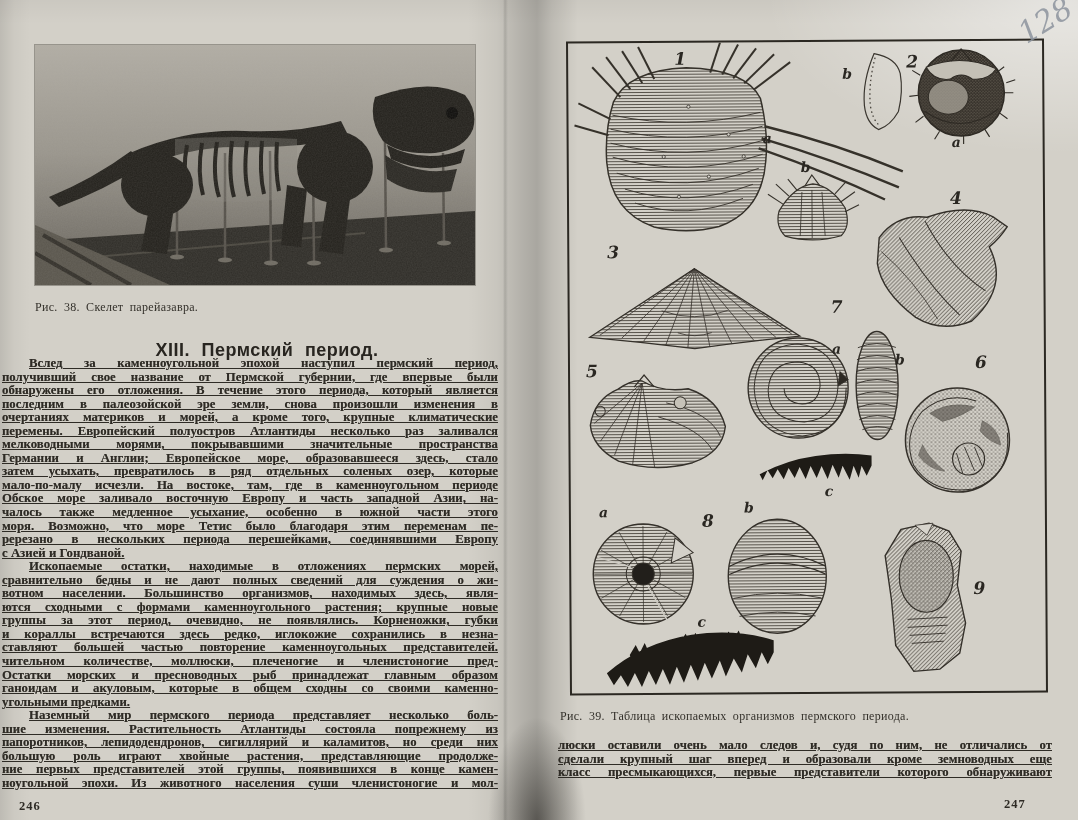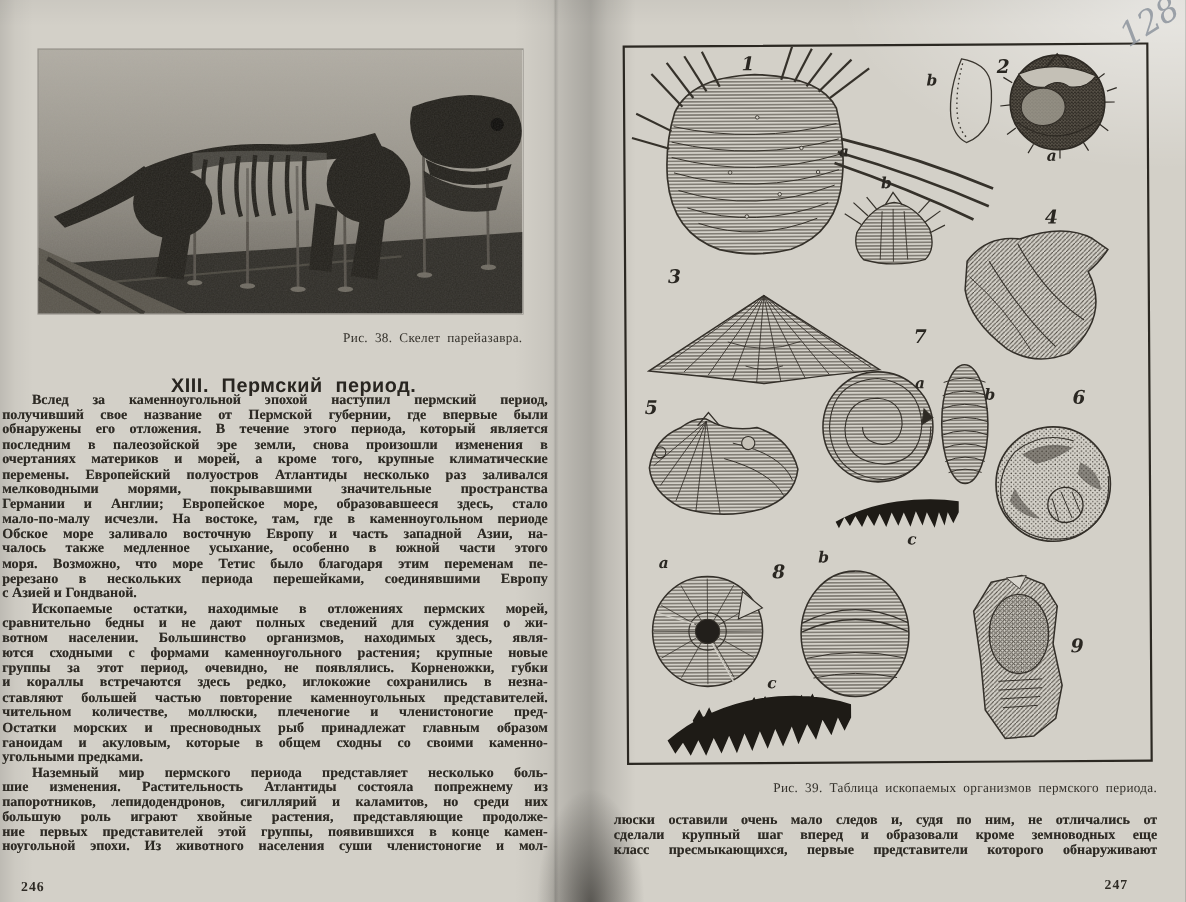--- a/index.html
+++ b/index.html
@@ -12,30 +12,30 @@
       linear-gradient(90deg, rgba(0,0,0,0) 468px, rgba(0,0,0,0.05) 497px, rgba(0,0,0,0.15) 522px, rgba(0,0,0,0.20) 537px, rgba(0,0,0,0.10) 552px, rgba(0,0,0,0) 578px),
       radial-gradient(ellipse 420px 220px at 1060px 0px, rgba(255,255,255,0.50), rgba(255,255,255,0) 70%),
       linear-gradient(90deg, rgba(0,0,0,0.10) 0px, rgba(0,0,0,0.03) 14px, rgba(0,0,0,0) 30px),
       linear-gradient(180deg, rgba(0,0,0,0.04) 0px, rgba(0,0,0,0) 24px),
       #d3d0c8;
   }
   .page{position:absolute;top:0;height:820px;}
   .page-left{left:0;width:540px;}
   .page-right{left:540px;width:538px;}
   .photo{position:absolute;left:35px;top:45px;width:440px;height:240px;box-shadow:0 0 0 1px rgba(40,36,30,0.35);}
-  .caption{position:absolute;text-align:right;font-size:12px;letter-spacing:.3px;word-spacing:3px;color:#33302a;}
+  .caption{position:absolute;text-align:left;font-size:12px;letter-spacing:.3px;word-spacing:3px;color:#33302a;}
   .cap38{left:35px;top:300px;width:440px;}
   .cap39{left:20px;top:709px;width:492px;}
   .heading{position:absolute;left:0;top:324px;width:502px;margin:16px;text-align:center;
     font-family:"Liberation Sans",sans-serif;font-weight:bold;font-size:18px;letter-spacing:.5px;word-spacing:6px;color:#282520;}
   .body-text{position:absolute;font-weight:bold;font-size:12.8px;line-height:13.55px;
     text-shadow:0 0 .5px rgba(46,42,36,.55);}
   .left-text{left:2px;top:357px;width:496px;}
   .right-text{left:18px;top:739px;width:494px;}
-  .pline{text-align:justify;text-align-last:justify;height:13.55px;overflow:visible;white-space:nowrap;}
+  .pline{text-align:justify;text-align-last:justify;height:13.55px;overflow:visible;white-space:nowrap;text-decoration:underline;}
   .pline.noj{text-align-last:auto;}
   .pline.first{text-indent:27px;}
   .pagenum{position:absolute;font-weight:bold;font-size:12.5px;letter-spacing:1px;}
   .pn-left{left:19px;top:799px;}
   .pn-right{left:464px;top:797px;}
   .plate{position:absolute;left:28px;top:40px;width:474px;height:650px;border:2px solid #2b2822;transform:rotate(-0.35deg);}
   .plate svg{position:absolute;left:0;top:0;}
   .plbl{position:absolute;font-family:"DejaVu Serif",serif;font-style:italic;font-weight:bold;color:#2a2722;}
   .plbl.n{font-size:17px;}
   .plbl.l{font-size:14px;}
@@ -119,20 +119,21 @@
     <div class="body-text left-text">
         <div class="para">
           <div class="pline first">Вслед за каменноугольной эпохой наступил пермский период,</div>
           <div class="pline">получивший свое название от Пермской губернии, где впервые были</div>
           <div class="pline">обнаружены его отложения. В течение этого периода, который является</div>
           <div class="pline">последним в палеозойской эре земли, снова произошли изменения в</div>
           <div class="pline">очертаниях материков и морей, а кроме того, крупные климатические</div>
           <div class="pline">перемены. Европейский полуостров Атлантиды несколько раз заливался</div>
           <div class="pline">мелководными морями, покрывавшими значительные пространства</div>
           <div class="pline">Германии и Англии; Европейское море, образовавшееся здесь, стало</div>
+          <div class="pline">затем усыхать, превратилось в ряд отдельных соленых озер, которые</div>
           <div class="pline">мало-по-малу исчезли. На востоке, там, где в каменноугольном периоде</div>
           <div class="pline">Обское море заливало восточную Европу и часть западной Азии, на-</div>
           <div class="pline">чалось также медленное усыхание, особенно в южной части этого</div>
           <div class="pline">моря. Возможно, что море Тетис было благодаря этим переменам пе-</div>
           <div class="pline">ререзано в нескольких периода перешейками, соединявшими Европу</div>
           <div class="pline noj">с Азией и Гондваной.</div>
         </div>
         <div class="para">
           <div class="pline first">Ископаемые остатки, находимые в отложениях пермских морей,</div>
           <div class="pline">сравнительно бедны и не дают полных сведений для суждения о жи-</div>

